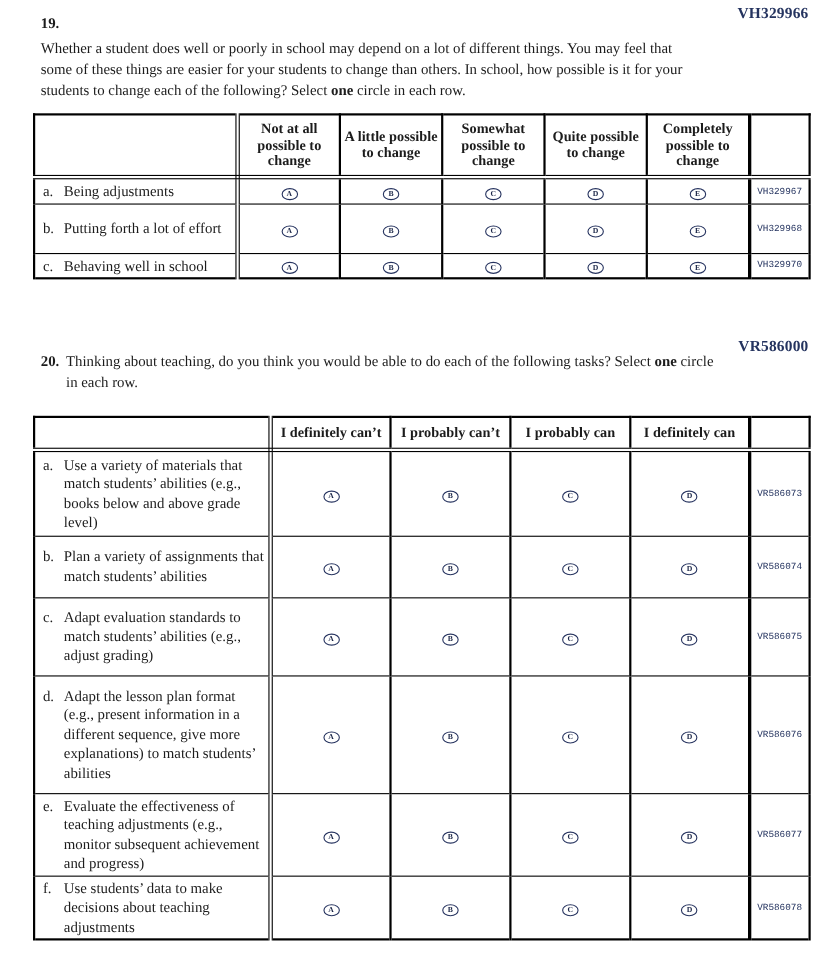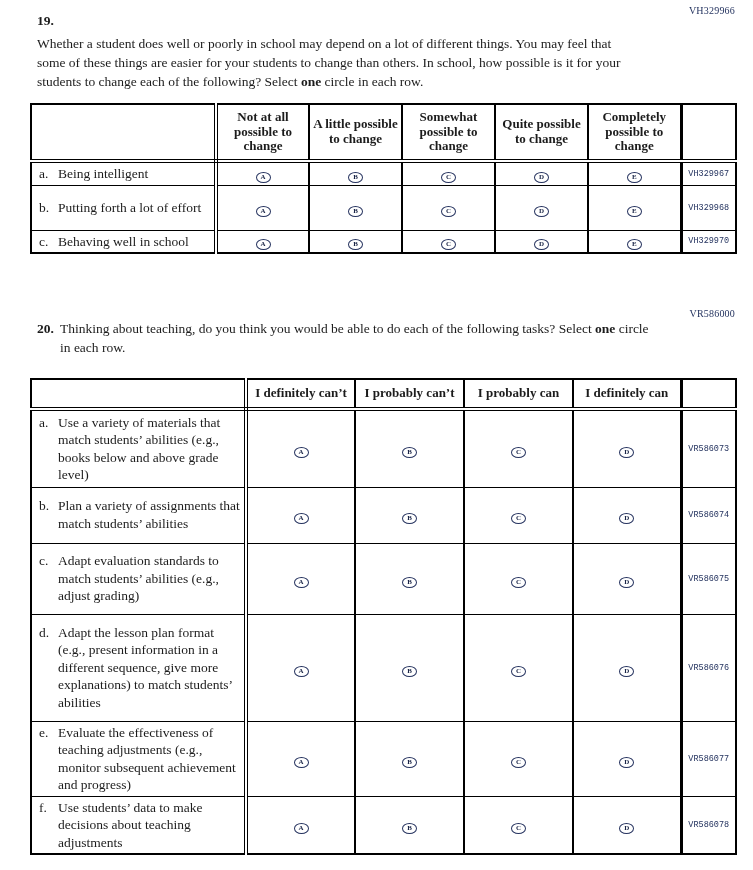--- a/index.html
+++ b/index.html
@@ -9,24 +9,25 @@
     width: 753px;
     height: 870px;
     background: #ffffff;
     font-family: "Liberation Serif", "DejaVu Serif", serif;
     color: #1c1c1c;
     overflow: hidden;
   }
   .vcode {
     position: absolute;
     right: 18px;
-    font-size: 10px;
+    font-size: 14px;
     letter-spacing: 0.2px;
     color: #24335f;
     font-family: "Liberation Serif", serif;
+    font-weight: bold;
   }
   .vcode19 { top: 5px; }
   .vcode20 { top: 308px; }
   .qblock {
     position: absolute;
     left: 37px;
     display: flex;
     align-items: flex-start;
   }
   .qblock19 { top: 12px; width: 640px; flex-direction: column; }
@@ -137,21 +138,21 @@
       <th>A little possible to change</th>
       <th>Somewhat possible to change</th>
       <th>Quite possible to change</th>
       <th>Completely possible to change</th>
       <th class="codecell"></th>
     </tr>
     <tr style="height:24px">
       <td class="stub">
         <span class="stub-inner">
               <span class="row-letter">a.</span>
-              <span>Being intelligent</span>
+              <span>Being adjustments</span>
             </span>
       </td>
       <td class="opt"><span class="bubble">A</span></td>
       <td class="opt"><span class="bubble">B</span></td>
       <td class="opt"><span class="bubble">C</span></td>
       <td class="opt"><span class="bubble">D</span></td>
       <td class="opt"><span class="bubble">E</span></td>
       <td class="codecell">VH329967</td>
     </tr>
     <tr style="height:45px">

